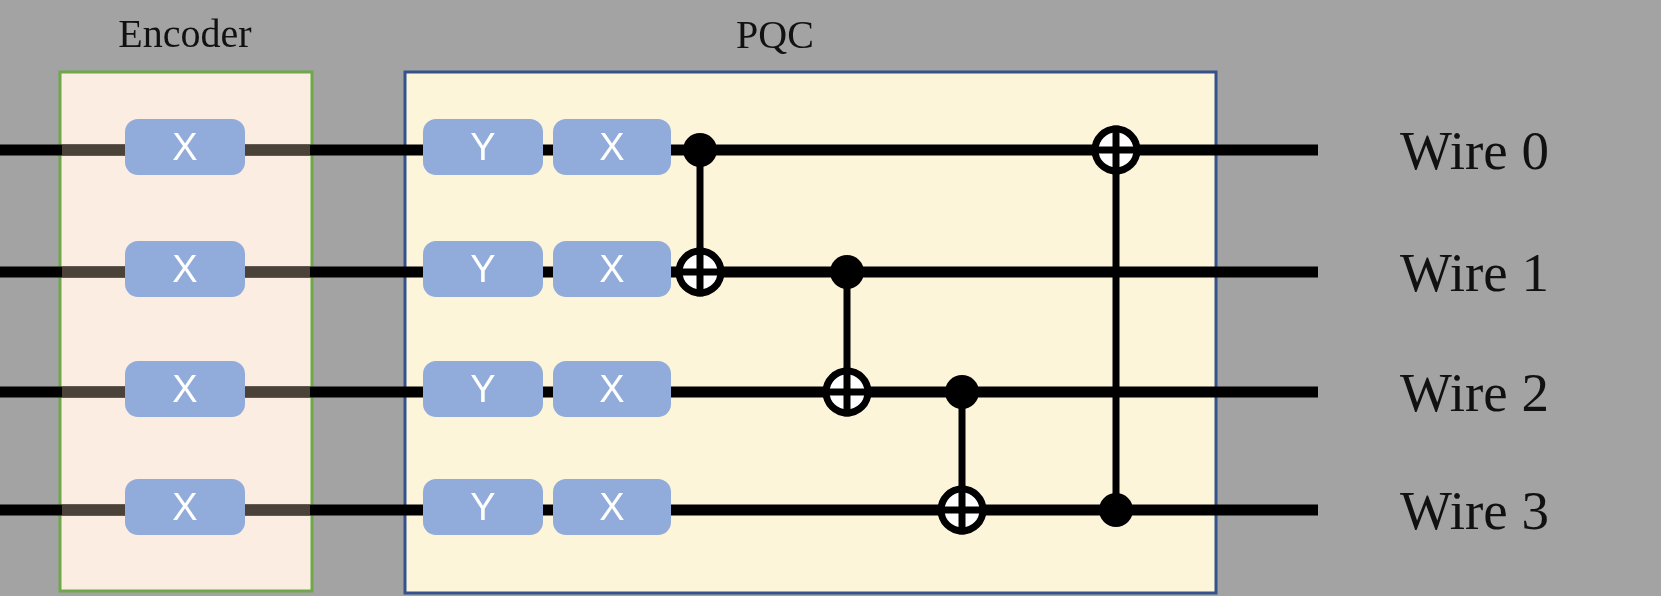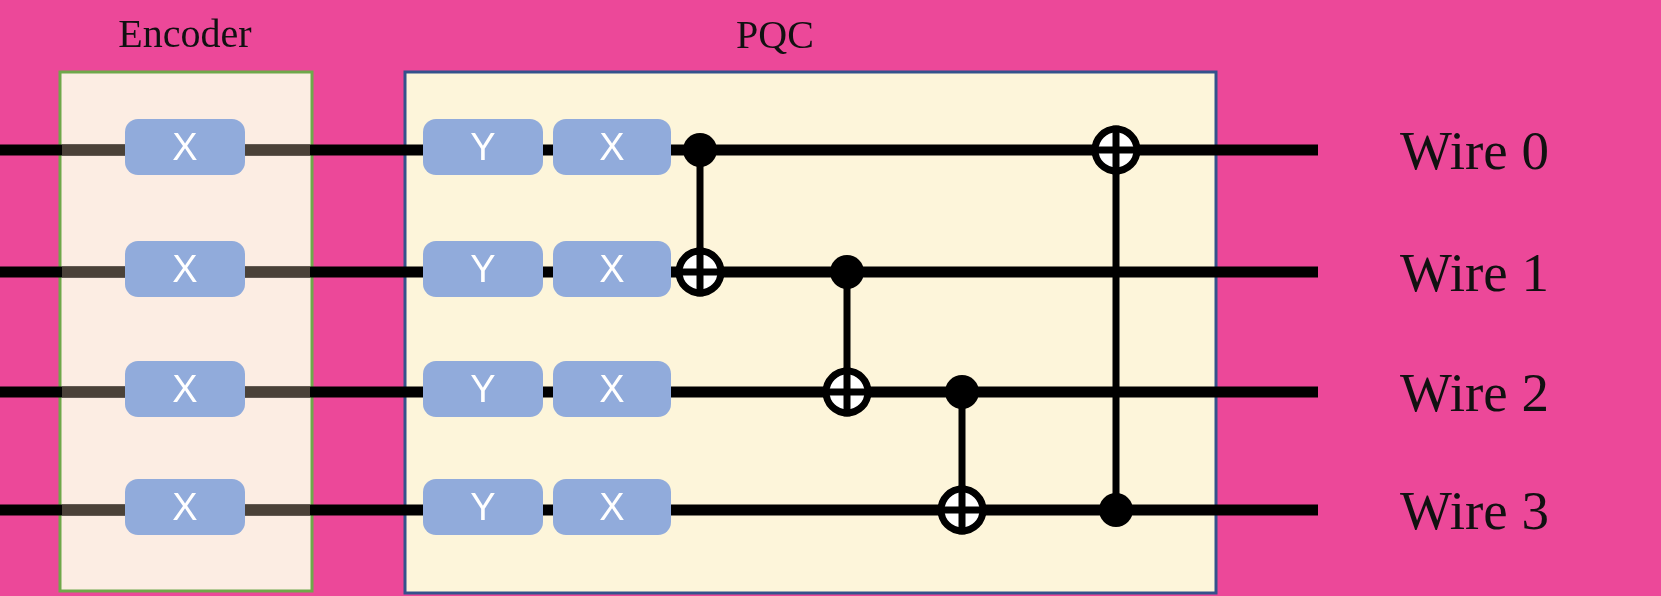--- a/index.html
+++ b/index.html
@@ -4,21 +4,21 @@
 <style>
   html, body {
     margin: 0;
     padding: 0;
     background: #ffffff;
   }
   .stage {
     width: 1661px;
     height: 596px;
     position: relative;
-    background: #ec4899;
+    background: #a3a3a3;
     overflow: hidden;
   }
   svg { display: block; }
 
   .encoder-box {
     fill: #fcede3;
     stroke: #6fa84a;
     stroke-width: 3;
   }
   .pqc-box {

